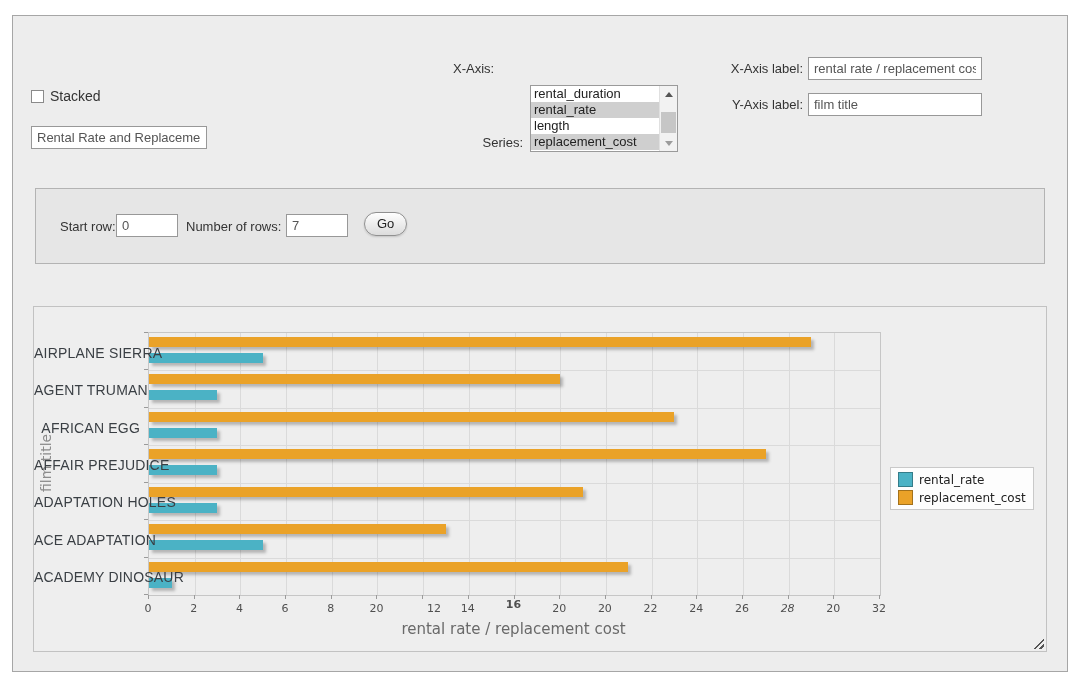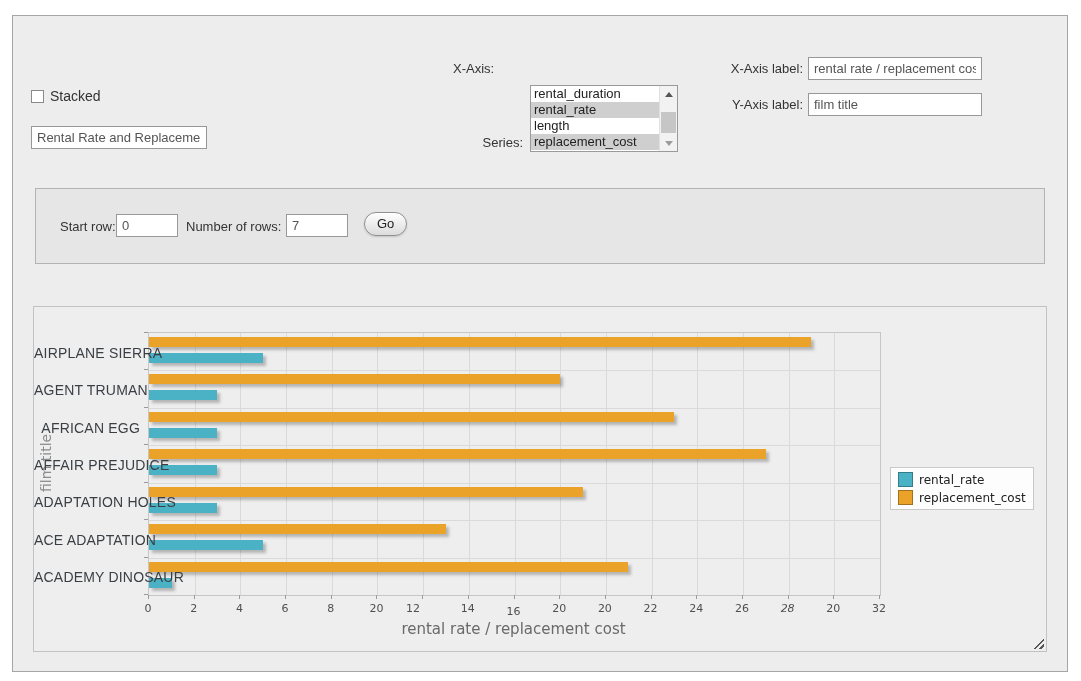--- a/index.html
+++ b/index.html
@@ -180,25 +180,25 @@
       <div class="xticklabel" style="left: 139.688px; top: 295px;">2</div>
       <div class="xtick" style="left: 205.375px; top: 288px;"></div>
       <div class="xticklabel" style="left: 185.375px; top: 295px;">4</div>
       <div class="xtick" style="left: 251.062px; top: 288px;"></div>
       <div class="xticklabel" style="left: 231.062px; top: 295px;">6</div>
       <div class="xtick" style="left: 296.75px; top: 288px;"></div>
       <div class="xticklabel" style="left: 276.75px; top: 295px;">8</div>
       <div class="xtick" style="left: 342.438px; top: 288px;"></div>
       <div class="xticklabel" style="left: 322.438px; top: 295px;">20</div>
       <div class="xtick" style="left: 388.125px; top: 288px;"></div>
-      <div class="xticklabel" style="left: 359px; top: 295px;">12</div>
+      <div class="xticklabel" style="left: 380px; top: 295px;">12</div>
       <div class="xtick" style="left: 433.812px; top: 288px;"></div>
       <div class="xticklabel" style="left: 413.812px; top: 295px;">14</div>
       <div class="xtick" style="left: 479.5px; top: 288px;"></div>
-      <div class="xticklabel" style="left: 459.5px; top: 298px;">16</div>
+      <div class="xticklabel" style="left: 459.5px; top: 291px; font-weight: bold;">16</div>
       <div class="xtick" style="left: 525.188px; top: 288px;"></div>
       <div class="xticklabel" style="left: 505.188px; top: 295px;">20</div>
       <div class="xtick" style="left: 570.875px; top: 288px;"></div>
       <div class="xticklabel" style="left: 550.875px; top: 295px;">20</div>
       <div class="xtick" style="left: 616.562px; top: 288px;"></div>
       <div class="xticklabel" style="left: 596.562px; top: 295px;">22</div>
       <div class="xtick" style="left: 662.25px; top: 288px;"></div>
       <div class="xticklabel" style="left: 642.25px; top: 295px;">24</div>
       <div class="xtick" style="left: 707.938px; top: 288px;"></div>
       <div class="xticklabel" style="left: 687.938px; top: 295px;">26</div>

